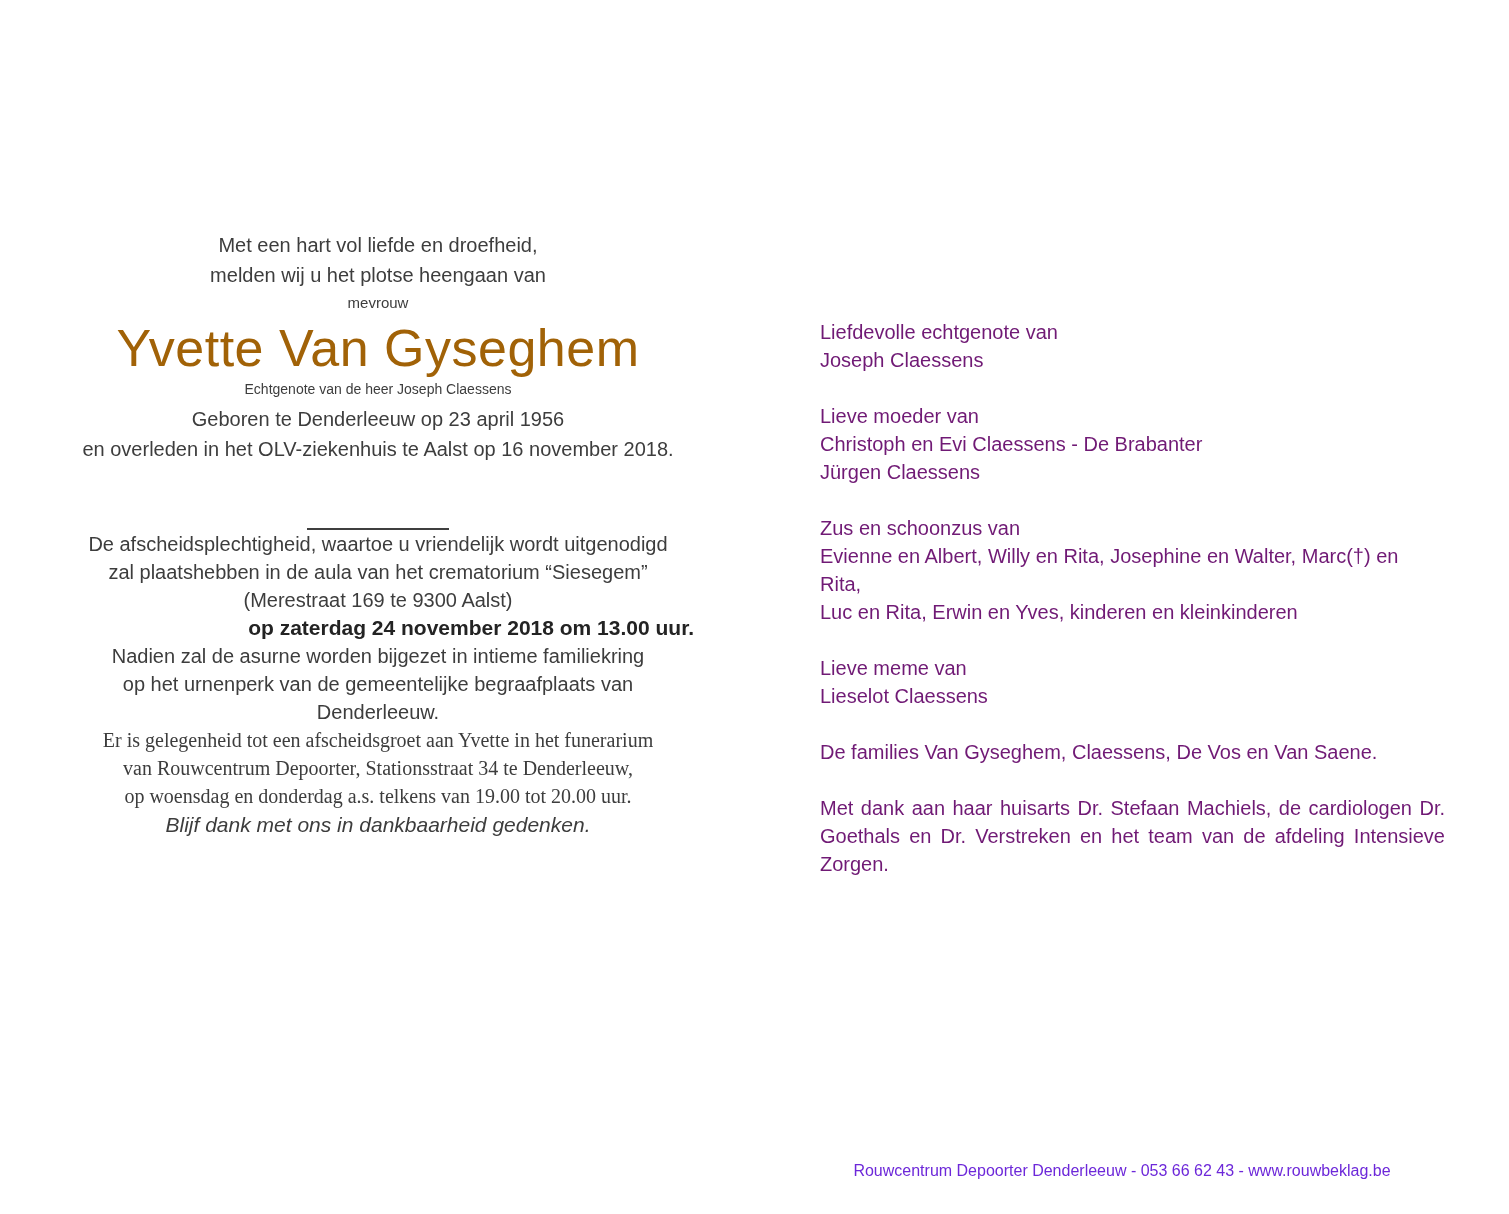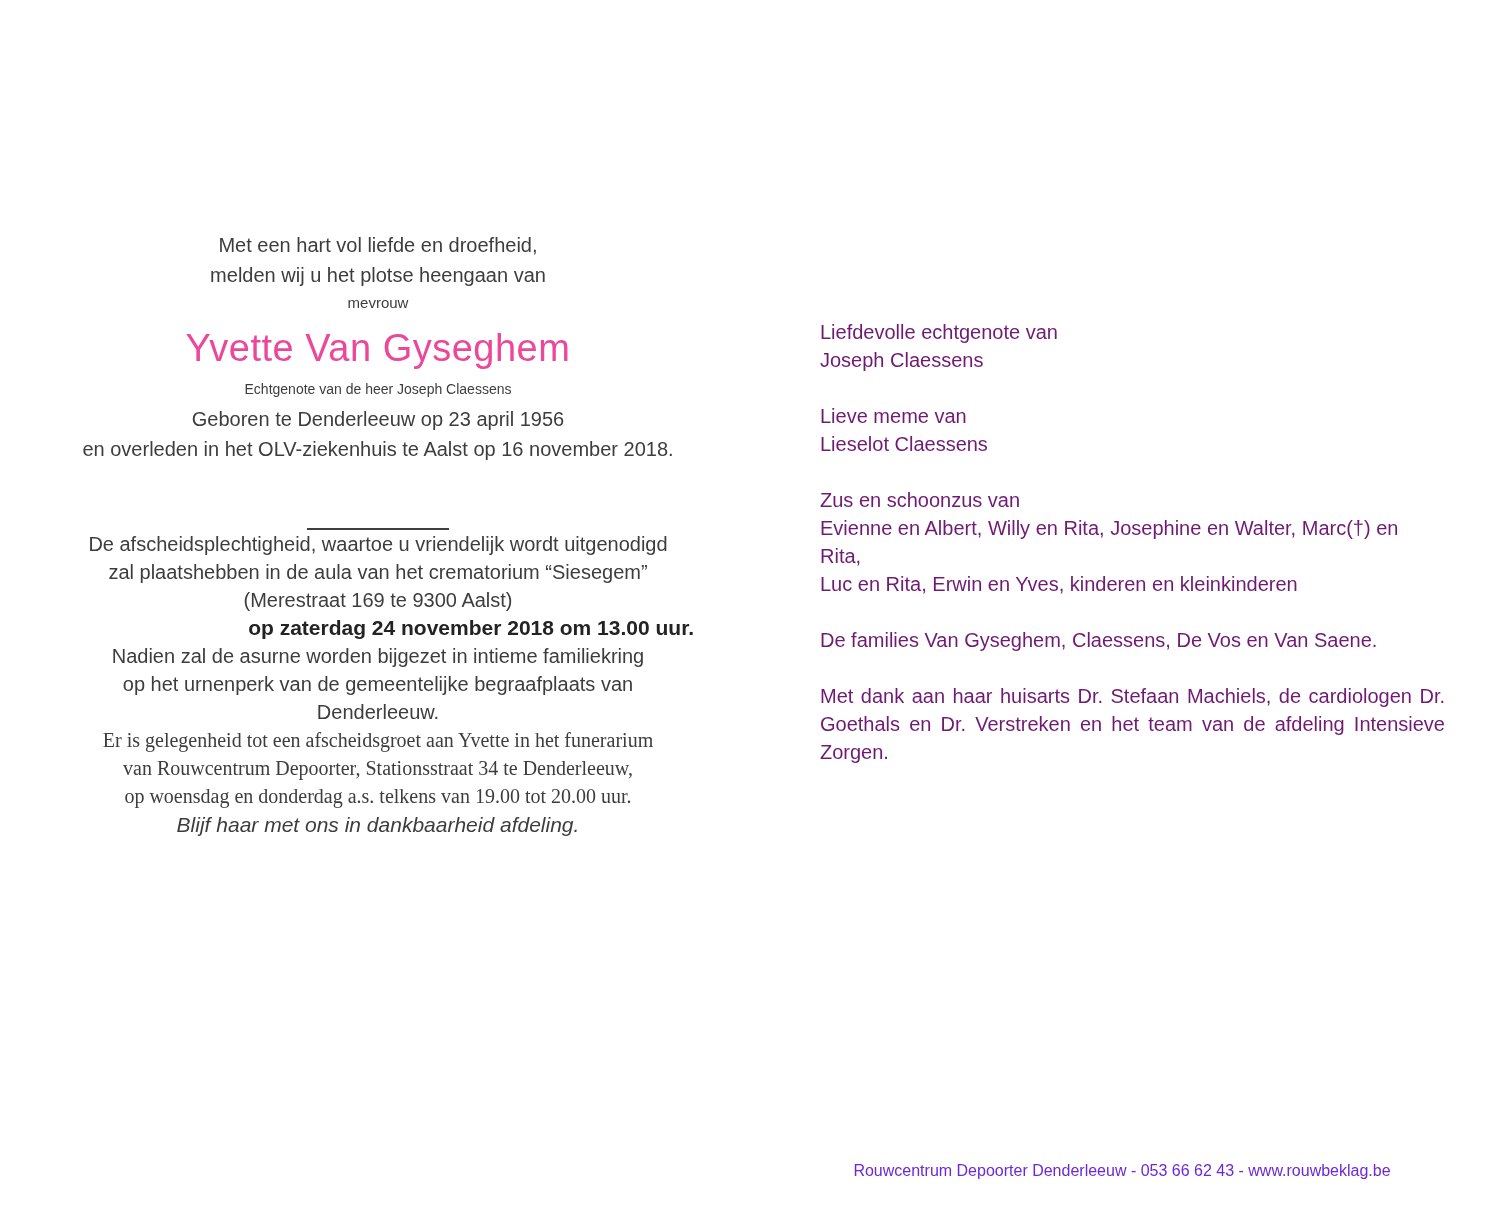--- a/index.html
+++ b/index.html
@@ -30,25 +30,25 @@
   .left-col p { margin: 0; }
   .line { display: block; }
 
   .honorific {
     margin-top: 22px;
     font-size: 15px;
     line-height: 26px;
   }
   .deceased-name {
     margin-top: 6px;
-    font-size: 38px;
+    font-size: 52px;
     line-height: 52px;
     font-weight: 400;
     letter-spacing: 0.5px;
-    color: #ec4899;
+    color: #a16207;
   }
   .spouse {
     margin-top: 14px;
     font-size: 14px;
     line-height: 30px;
   }
   .dates { margin-top: 20px; line-height: 30px; }
 
   .divider {
     margin: 64px auto 0 auto;
@@ -128,41 +128,46 @@
       <span class="line">Nadien zal de asurne worden bijgezet in intieme familiekring</span>
       <span class="line">op het urnenperk van de gemeentelijke begraafplaats van Denderleeuw.</span>
     </p>
 
     <p class="visitation">
       <span class="line">Er is gelegenheid tot een afscheidsgroet aan Yvette in het funerarium</span>
       <span class="line">van Rouwcentrum Depoorter, Stationsstraat 34 te Denderleeuw,</span>
       <span class="line">op woensdag en donderdag a.s. telkens van 19.00 tot 20.00 uur.</span>
     </p>
 
-    <p class="closing">Blijf haar met ons in dankbaarheid afdeling.</p>
+    <p class="closing">Blijf dank met ons in dankbaarheid gedenken.</p>
 
   </section>
 
   <section class="right-col">
 
     <p>
       <span class="line">Liefdevolle echtgenote van</span>
       <span class="line">Joseph Claessens</span>
     </p>
 
-
     <p>
-      <span class="line">Lieve meme van</span>
-      <span class="line">Lieselot Claessens</span>
+      <span class="line">Lieve moeder van</span>
+      <span class="line">Christoph en Evi Claessens - De Brabanter</span>
+      <span class="line">Jürgen Claessens</span>
     </p>
 
     <p>
       <span class="line">Zus en schoonzus van</span>
       <span class="line">Evienne en Albert, Willy en Rita, Josephine en Walter, Marc(†) en Rita,</span>
       <span class="line">Luc en Rita, Erwin en Yves, kinderen en kleinkinderen</span>
+    </p>
+
+    <p>
+      <span class="line">Lieve meme van</span>
+      <span class="line">Lieselot Claessens</span>
     </p>
 
     <p>
       <span class="line">De families Van Gyseghem, Claessens, De Vos en Van Saene.</span>
     </p>
 
     <p class="acknowledgement">Met dank aan haar huisarts Dr. Stefaan Machiels, de cardiologen Dr. Goethals en Dr. Verstreken en het team van de afdeling Intensieve Zorgen.</p>
 
   </section>
 

